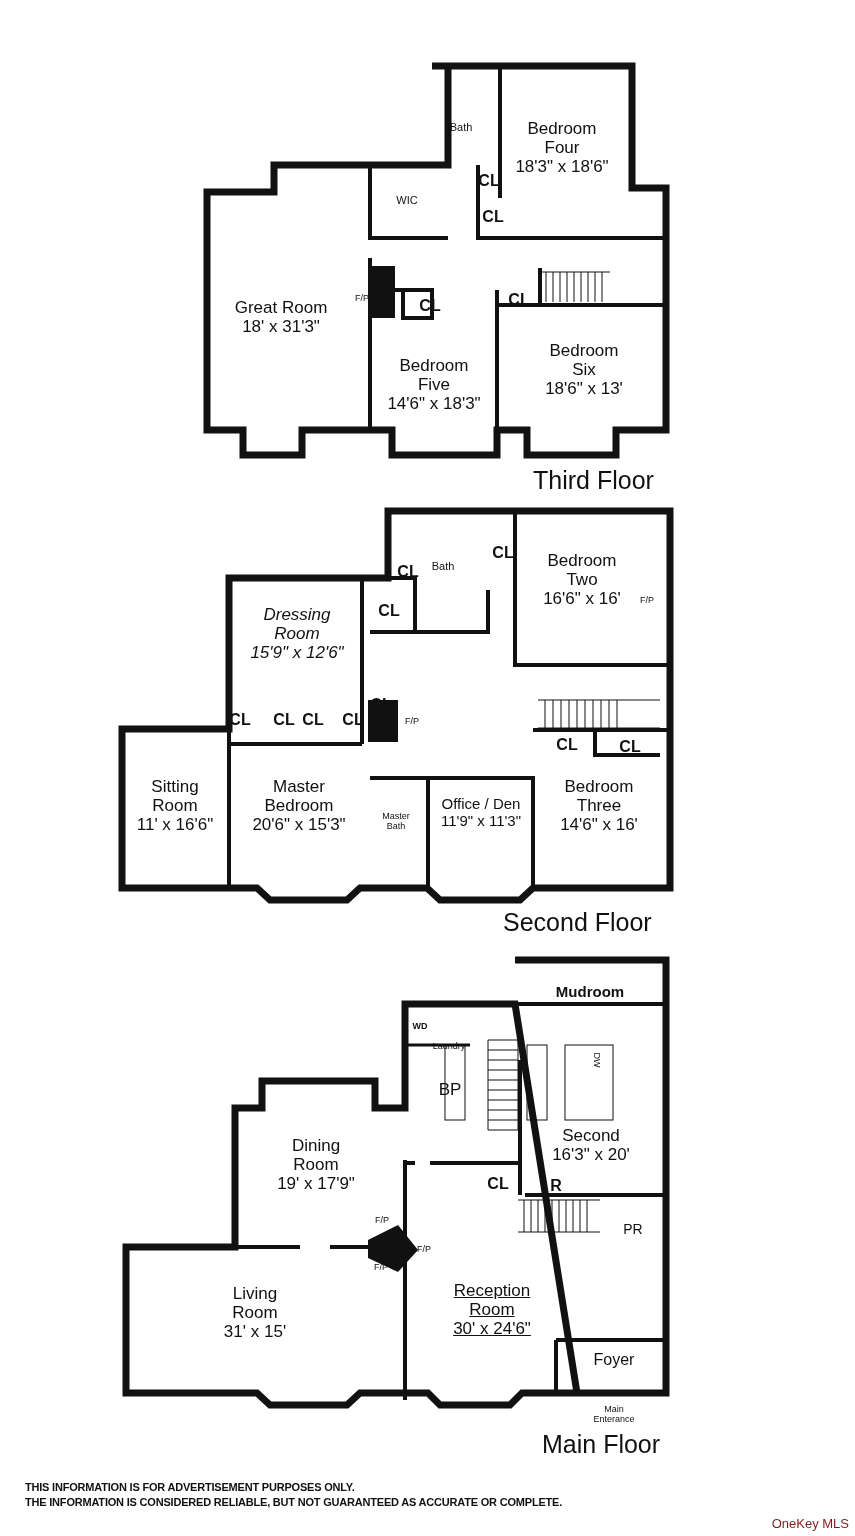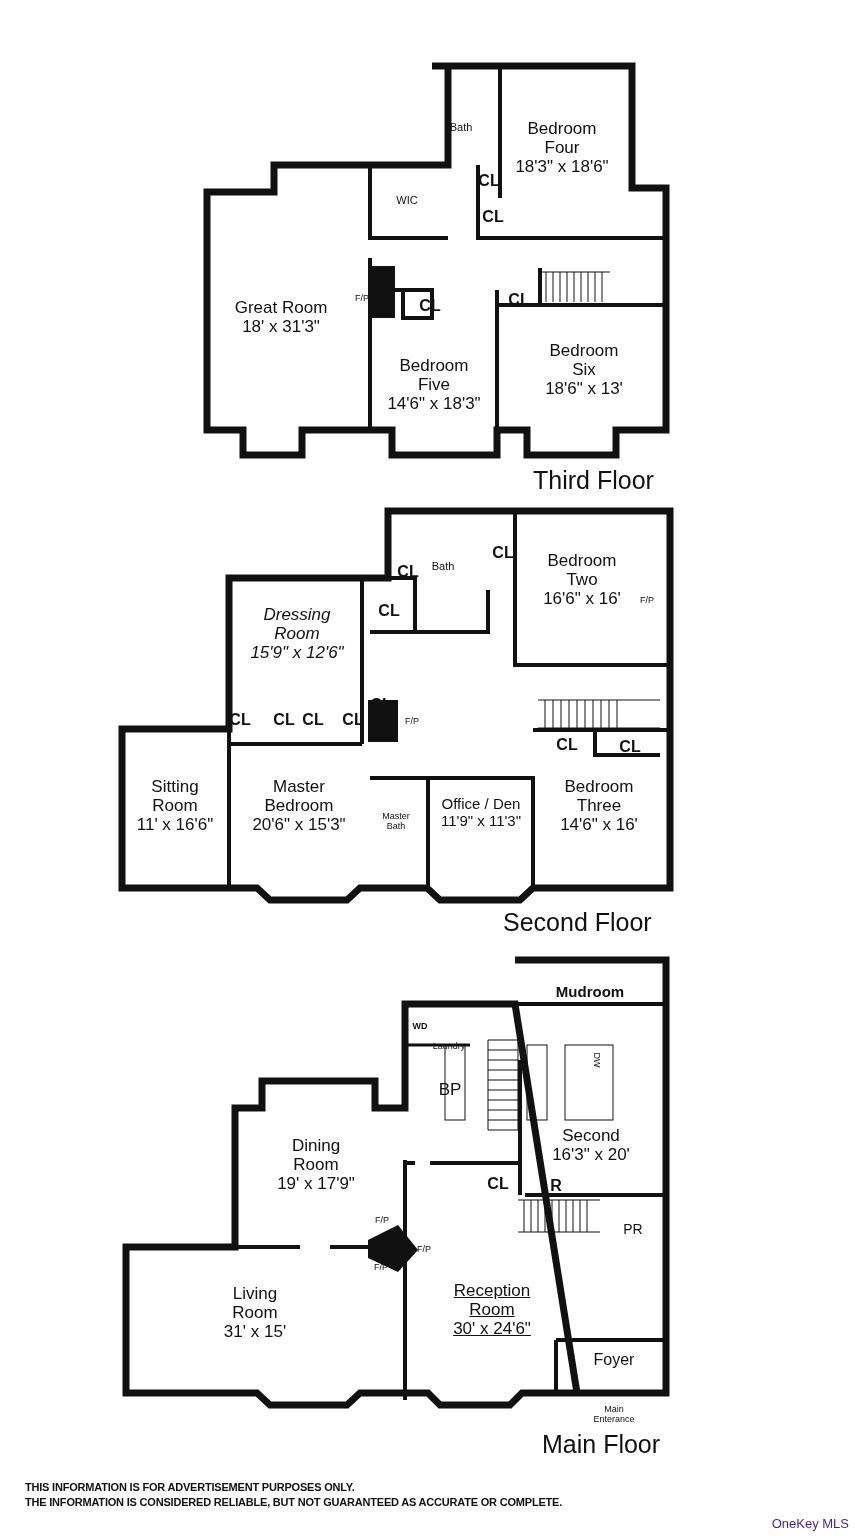--- a/index.html
+++ b/index.html
@@ -5,21 +5,21 @@
   html, body { margin:0; padding:0; background:#ffffff; }
   body { width:855px; height:1536px; position:relative; overflow:hidden; font-family:"Liberation Sans", sans-serif; color:#111; }
   svg.plan { position:absolute; left:0; top:0; }
   .lbl { position:absolute; text-align:center; line-height:1.12; color:#111; white-space:nowrap; transform:translateX(-50%); }
   .room { font-size:17px; }
   .small { font-size:11px; }
   .tiny { font-size:9px; }
   .cl { font-size:16px; font-weight:bold; }
   .floor-title { position:absolute; font-size:25px; color:#111; white-space:nowrap; }
   .disclaimer { position:absolute; left:25px; top:1480px; font-size:11px; font-weight:bold; line-height:1.3; transform:scaleY(1.05); letter-spacing:-0.2px; }
-  .watermark { position:absolute; right:6px; top:1516px; font-size:13px; color:#4c1d95; }
+  .watermark { position:absolute; right:6px; top:1516px; font-size:13px; color:#7f1d1d; }
 </style>
 </head>
 <body>
 
 <svg class="plan" width="855" height="1536" viewBox="0 0 855 1536">
   <g fill="none" stroke="#111" stroke-width="7" stroke-linejoin="miter">
 
     <path d="M432,66 L632,66 L632,188 L666,188 L666,430 L616,430 L616,455 L527,455 L527,430 L497,430 L497,455 L392,455 L392,430 L302,430 L302,455 L243,455 L243,430 L207,430 L207,192 L274,192 L274,165 L448,165 L448,66"></path>
 
     <path d="M370,165 L370,238 L448,238" stroke-width="4"></path>

